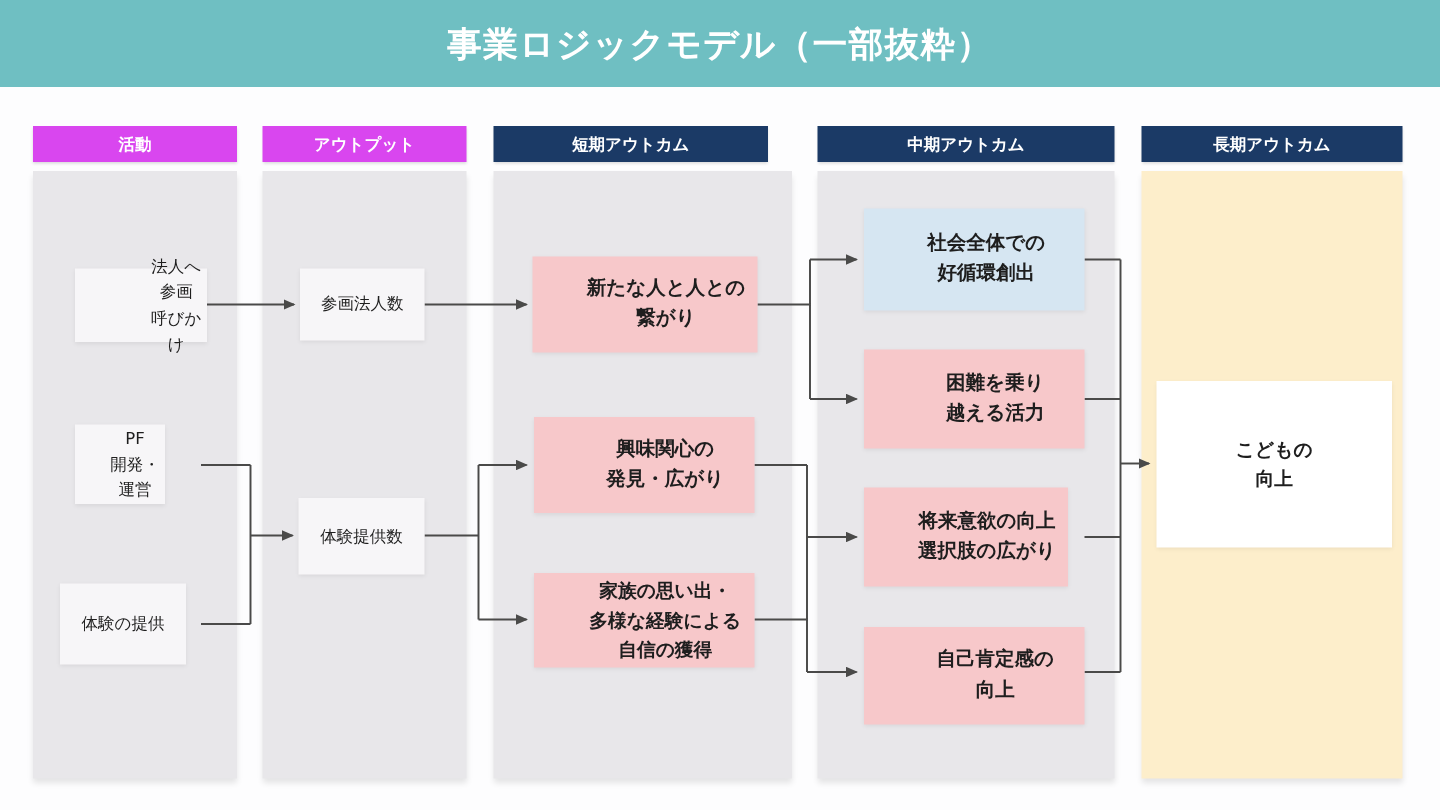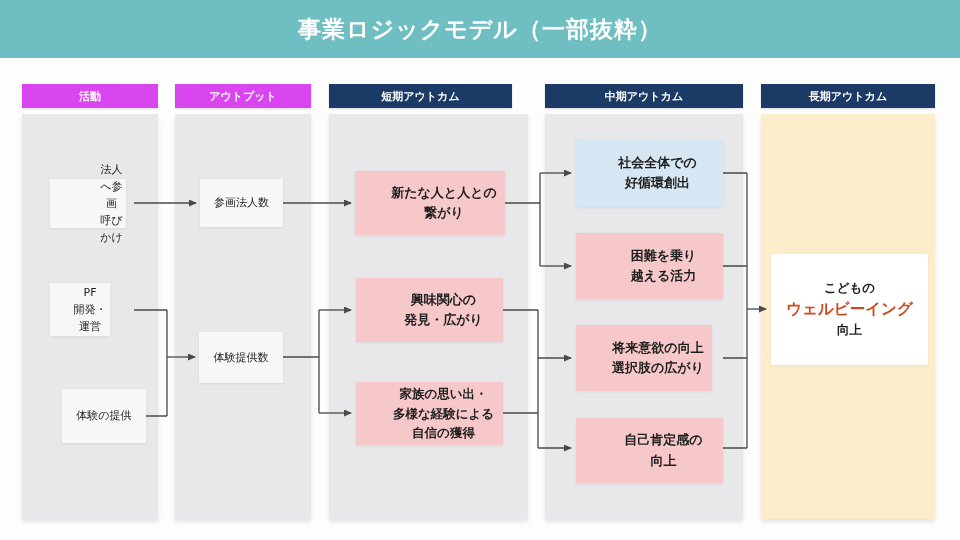--- a/index.html
+++ b/index.html
@@ -40,23 +40,23 @@
     white-space: pre-line;
     color: #1e1e1e;
     box-shadow: 0 1px 3px rgba(0,0,0,0.07);
   }
   .node-white { background: #f7f6f8; font-size: 11px; font-weight: 500; line-height: 1.55; }
   .node-pink  { background: #f7c8ca; font-size: 13px; font-weight: 700; line-height: 1.55; padding-left: 28px; }
   .node-blue  { background: #d6e6f2; font-size: 13px; font-weight: 700; line-height: 1.55; }
   .node-goal  { background: #ffffff; flex-direction: column; font-weight: 700; }
   .node-goal .goal-line  { font-size: 12.5px; line-height: 1.5; color: #1e1e1e; }
   .node-goal .goal-accent { font-size: 15.5px; line-height: 1.5; color: #cf4a21; }
-  .n-act1 { left: 50px;  top: 179px; width: 76px;  height: 49px; padding-left: 47px; }
+  .n-act1 { left: 50px;  top: 179px; width: 88px;  height: 49px; padding-left: 47px; }
   .n-act2 { left: 50px;  top: 283px; width: 60px;  height: 53px; padding-left: 20px; }
-  .n-act3 { left: 62px;  top: 389px; width: 84px;  height: 54px; }
+  .n-act3 { left: 40px;  top: 389px; width: 84px;  height: 54px; }
   .n-out1 { left: 200px; top: 179px; width: 83px;  height: 48px; }
   .n-out2 { left: 199px; top: 332px; width: 84px;  height: 51px; }
   .n-sh1  { left: 355px; top: 171px; width: 150px; height: 64px; }
   .n-sh2  { left: 356px; top: 278px; width: 147px; height: 64px; }
   .n-sh3  { left: 356px; top: 382px; width: 147px; height: 63px; font-size: 12.5px; }
   .n-mid1 { left: 576px; top: 139px; width: 147px; height: 68px; padding-left: 16px; }
   .n-mid2 { left: 576px; top: 233px; width: 147px; height: 66px; }
   .n-mid3 { left: 576px; top: 325px; width: 136px; height: 66px; }
   .n-mid4 { left: 576px; top: 418px; width: 147px; height: 65px; }
   .n-goal { left: 771px; top: 254px; width: 157px; height: 111px; }
@@ -132,15 +132,14 @@
 好循環創出</div>
 <div class="node node-pink n-mid2">困難を乗り
 越える活力</div>
 <div class="node node-pink n-mid3">将来意欲の向上
 選択肢の広がり</div>
 <div class="node node-pink n-mid4">自己肯定感の
 向上</div>
 
 <div class="node node-goal n-goal">
   <span class="goal-line">こどもの</span>
-  <span class="goal-accent">ウェルビーイング</span>
   <span class="goal-line">向上</span>
 </div>
 
 </body></html>

